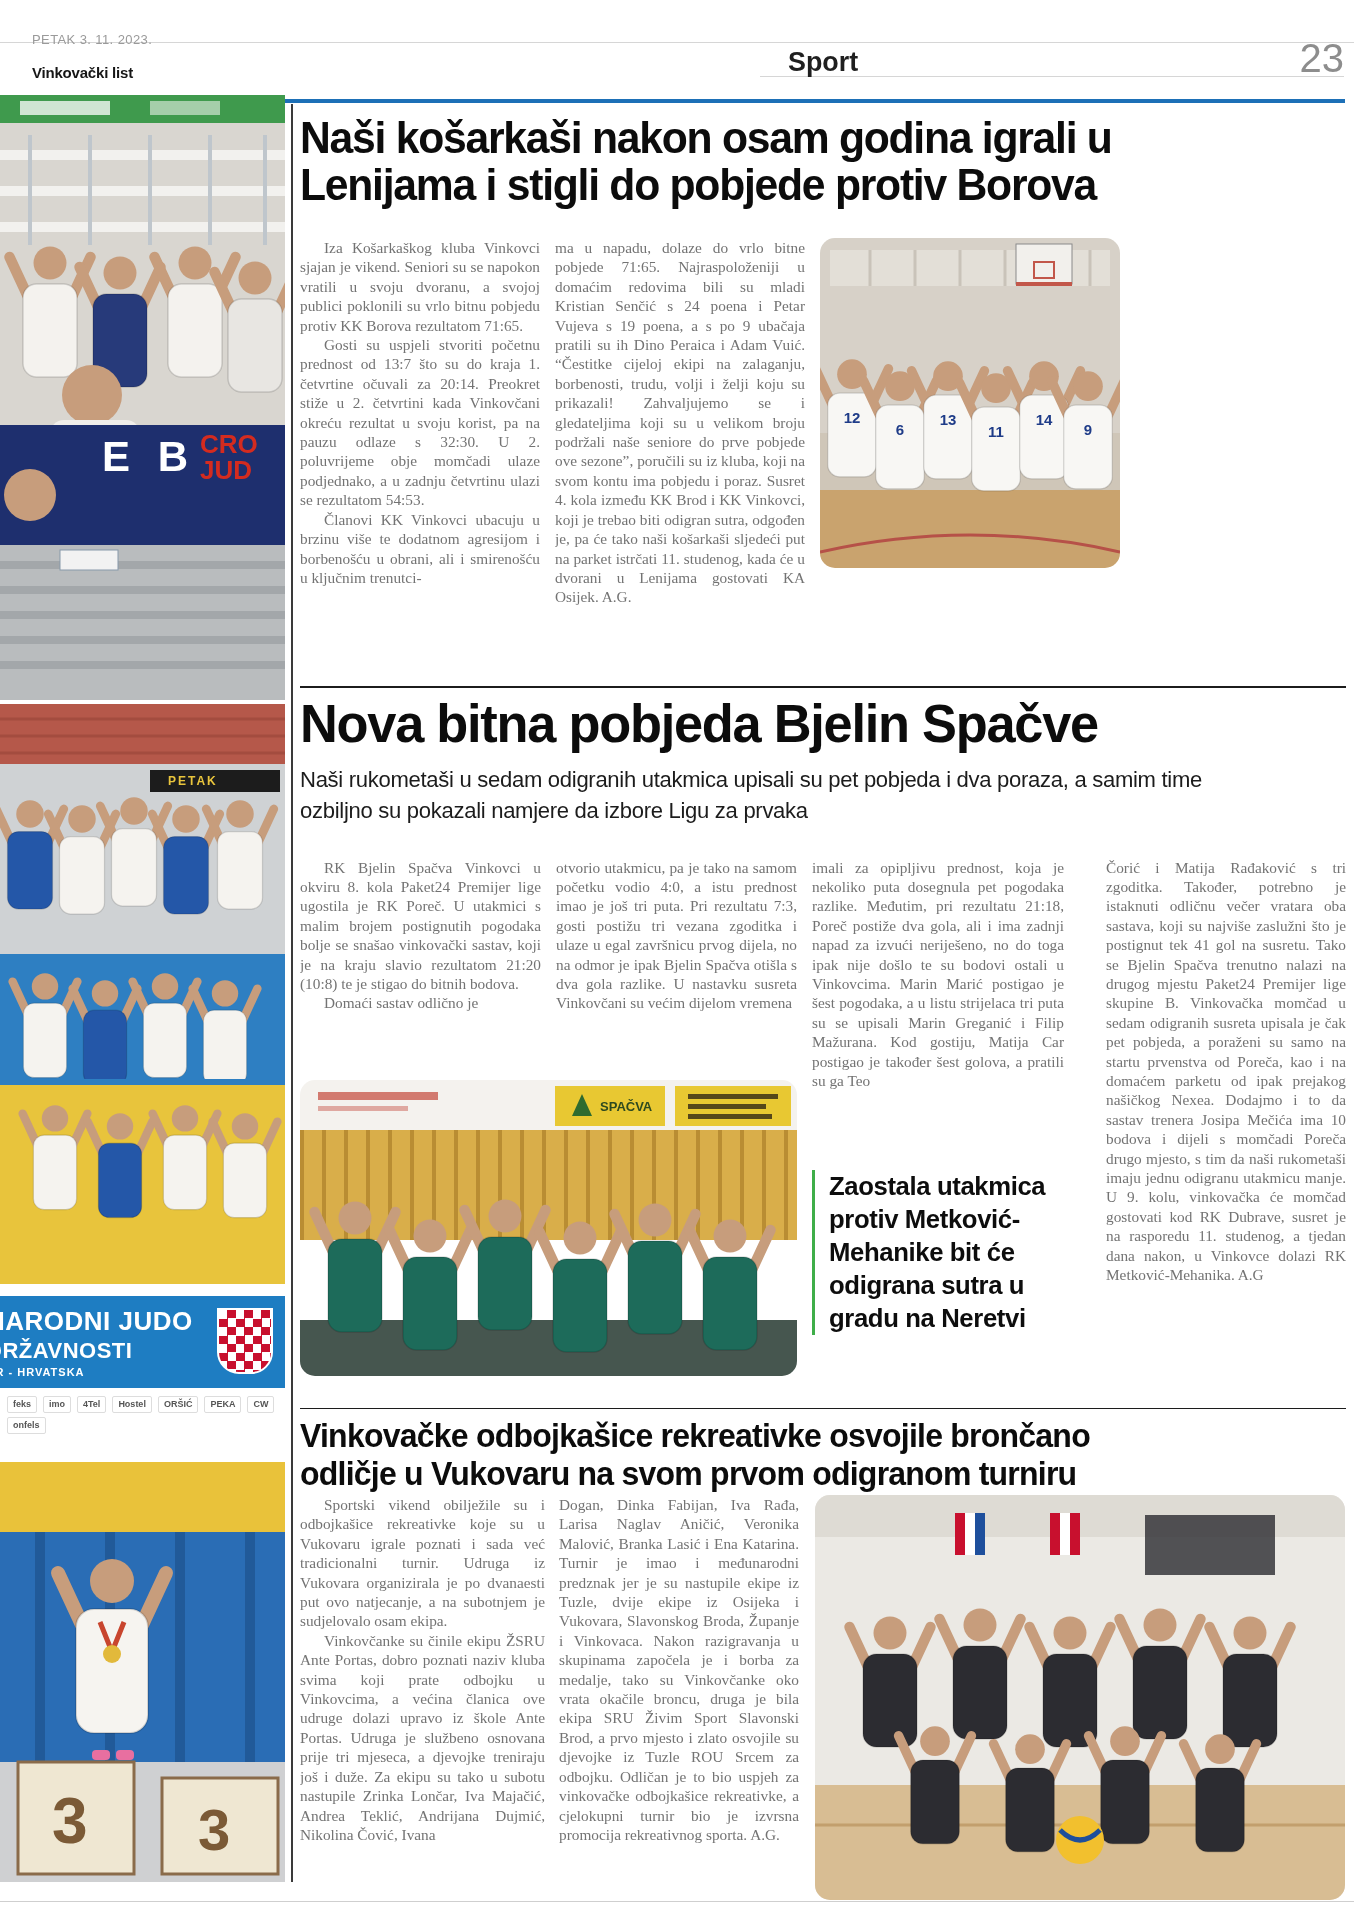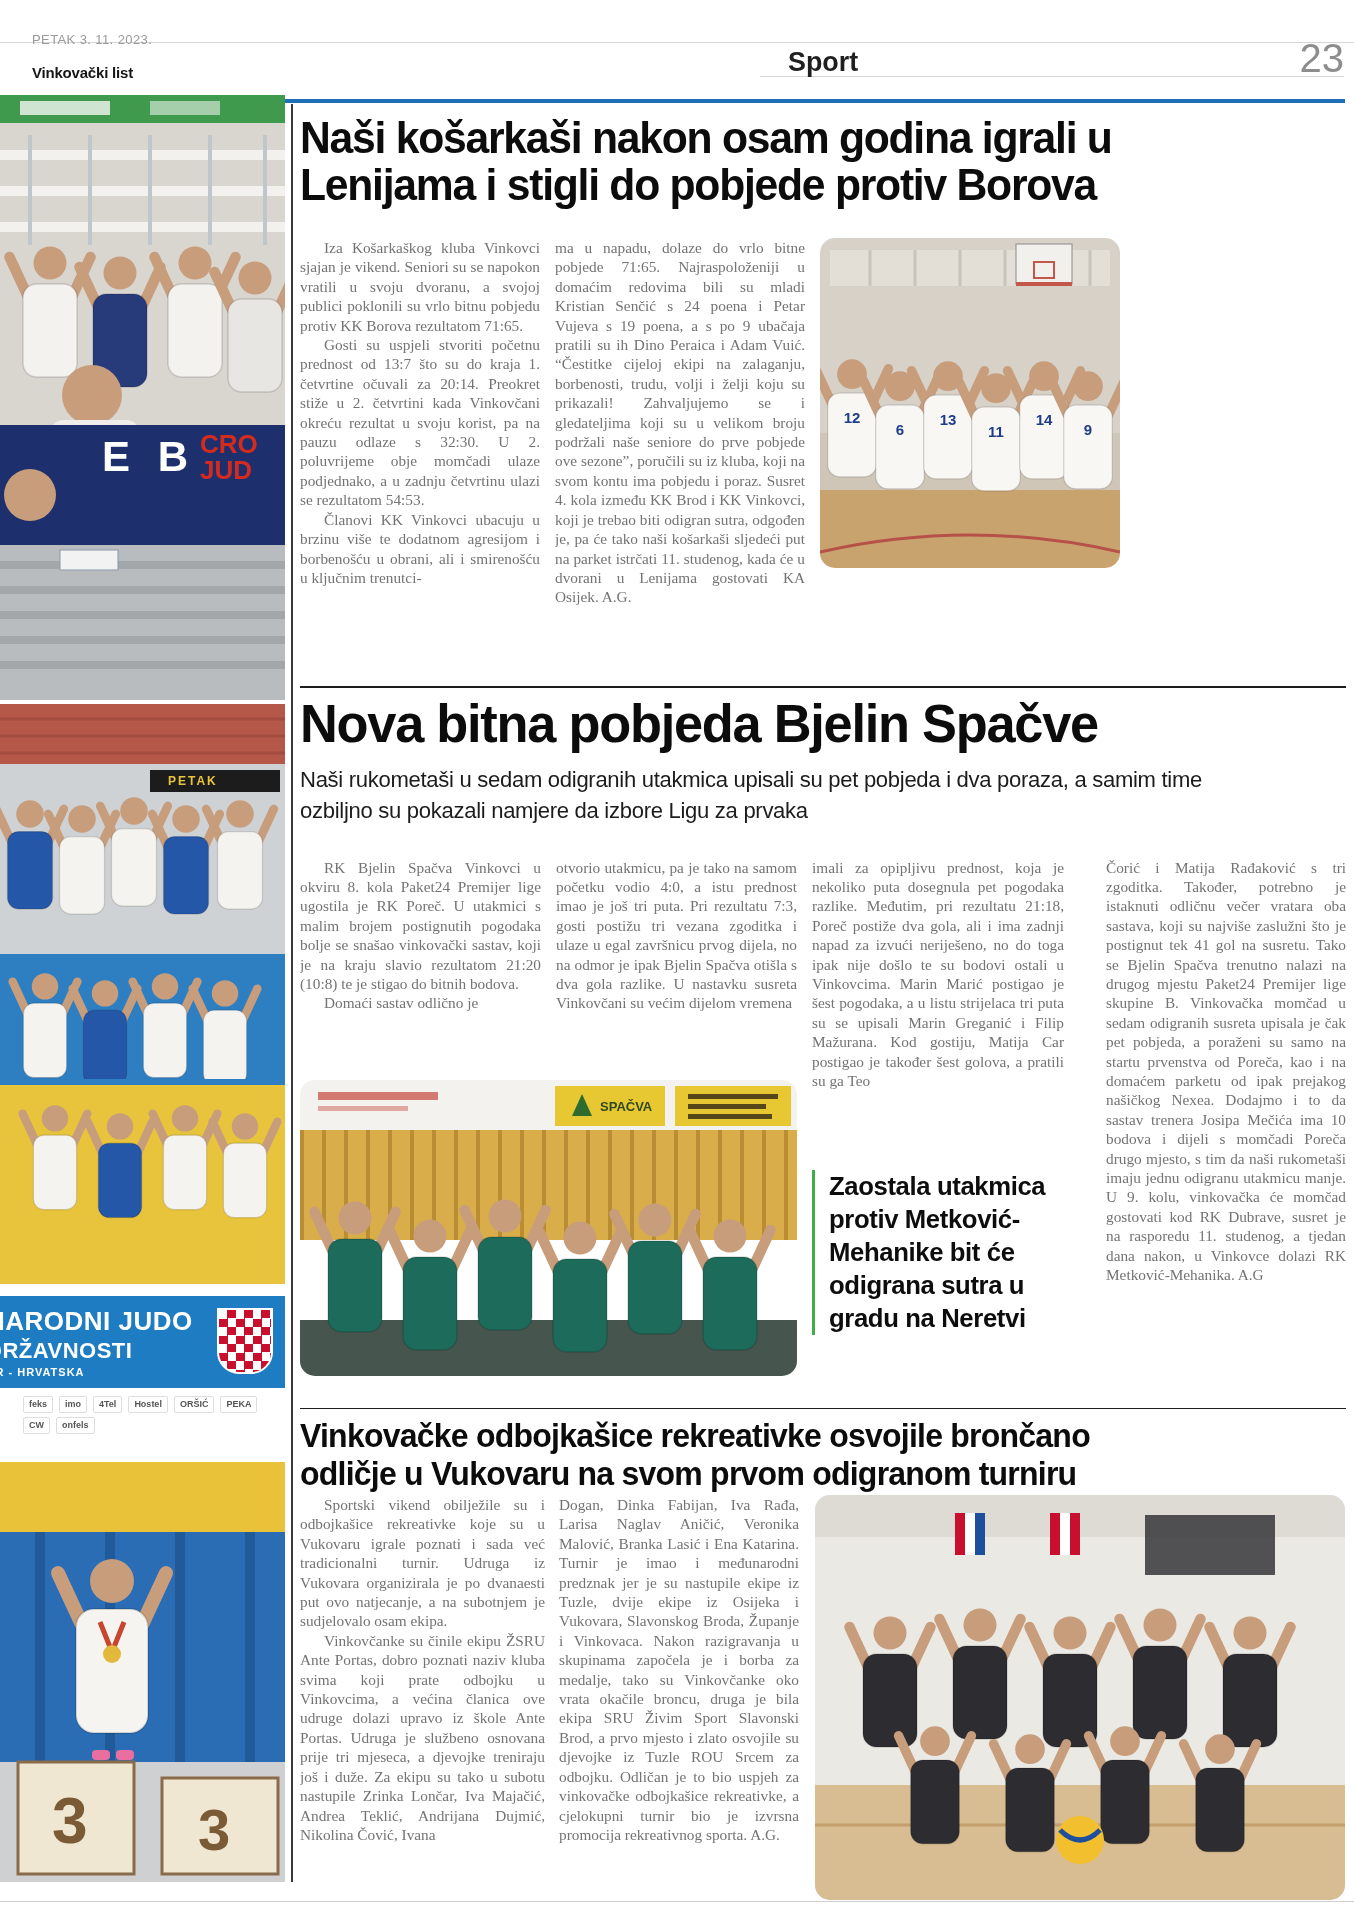--- a/index.html
+++ b/index.html
@@ -22,21 +22,21 @@
   .sb-photo{position:relative;width:285px;overflow:hidden;}
   .sb-photo svg{display:block;}
   .poster{position:relative;width:285px;height:164px;background:#fff;}
   .poster-band{position:relative;height:92px;margin-top:8px;color:#fff;overflow:hidden;}
   .poster-l1{position:absolute;left:-14px;top:10px;font-size:26px;font-weight:700;letter-spacing:.5px;}
   .poster-l2{position:absolute;left:-14px;top:42px;font-size:22px;font-weight:700;letter-spacing:.5px;}
   .poster-l3{position:absolute;left:-14px;top:70px;font-size:11px;font-weight:600;letter-spacing:1px;}
   .emblem{position:absolute;right:12px;top:12px;width:52px;height:62px;border:2px solid #fff;
           border-radius:0 0 22px 22px;
           background:repeating-conic-gradient(#c8102e 0% 25%,#ffffff 0% 50%);background-size:17px 17px;}
-  .sponsors{padding:6px 4px 0 20px;line-height:1;}
+  .sponsors{padding:6px 4px 0 4px;line-height:1;}
   .chip{display:inline-block;font-size:9px;color:#555;border:1px solid #ddd;background:#fff;
         padding:3px 5px;margin:2px 3px;border-radius:2px;font-weight:600;}
   
   .main{position:absolute;left:300px;top:100px;width:1046px;}
   .headline{font-weight:700;color:#0c0c0c;letter-spacing:-1.3px;transform:scaleX(.97);transform-origin:left;}
   .a1-title{margin-top:14px;font-size:44px;line-height:47px;}
   .a2-title{margin-top:6px;font-size:54px;line-height:58px;}
   .a3-title{margin-top:8px;font-size:33px;line-height:38px;letter-spacing:-.8px;}
   .subtitle{margin-top:12px;width:950px;font-size:22.5px;line-height:31px;color:#1c1c1c;
             letter-spacing:-.3px;transform:scaleX(.98);transform-origin:left;}

